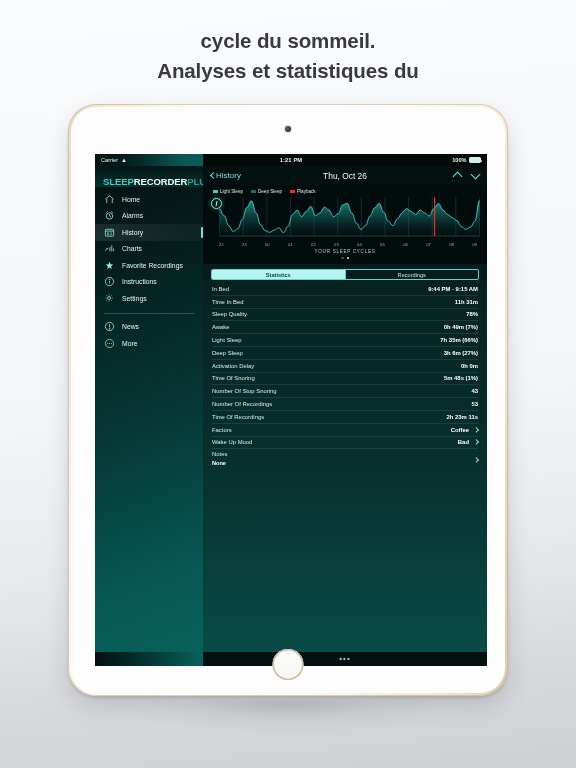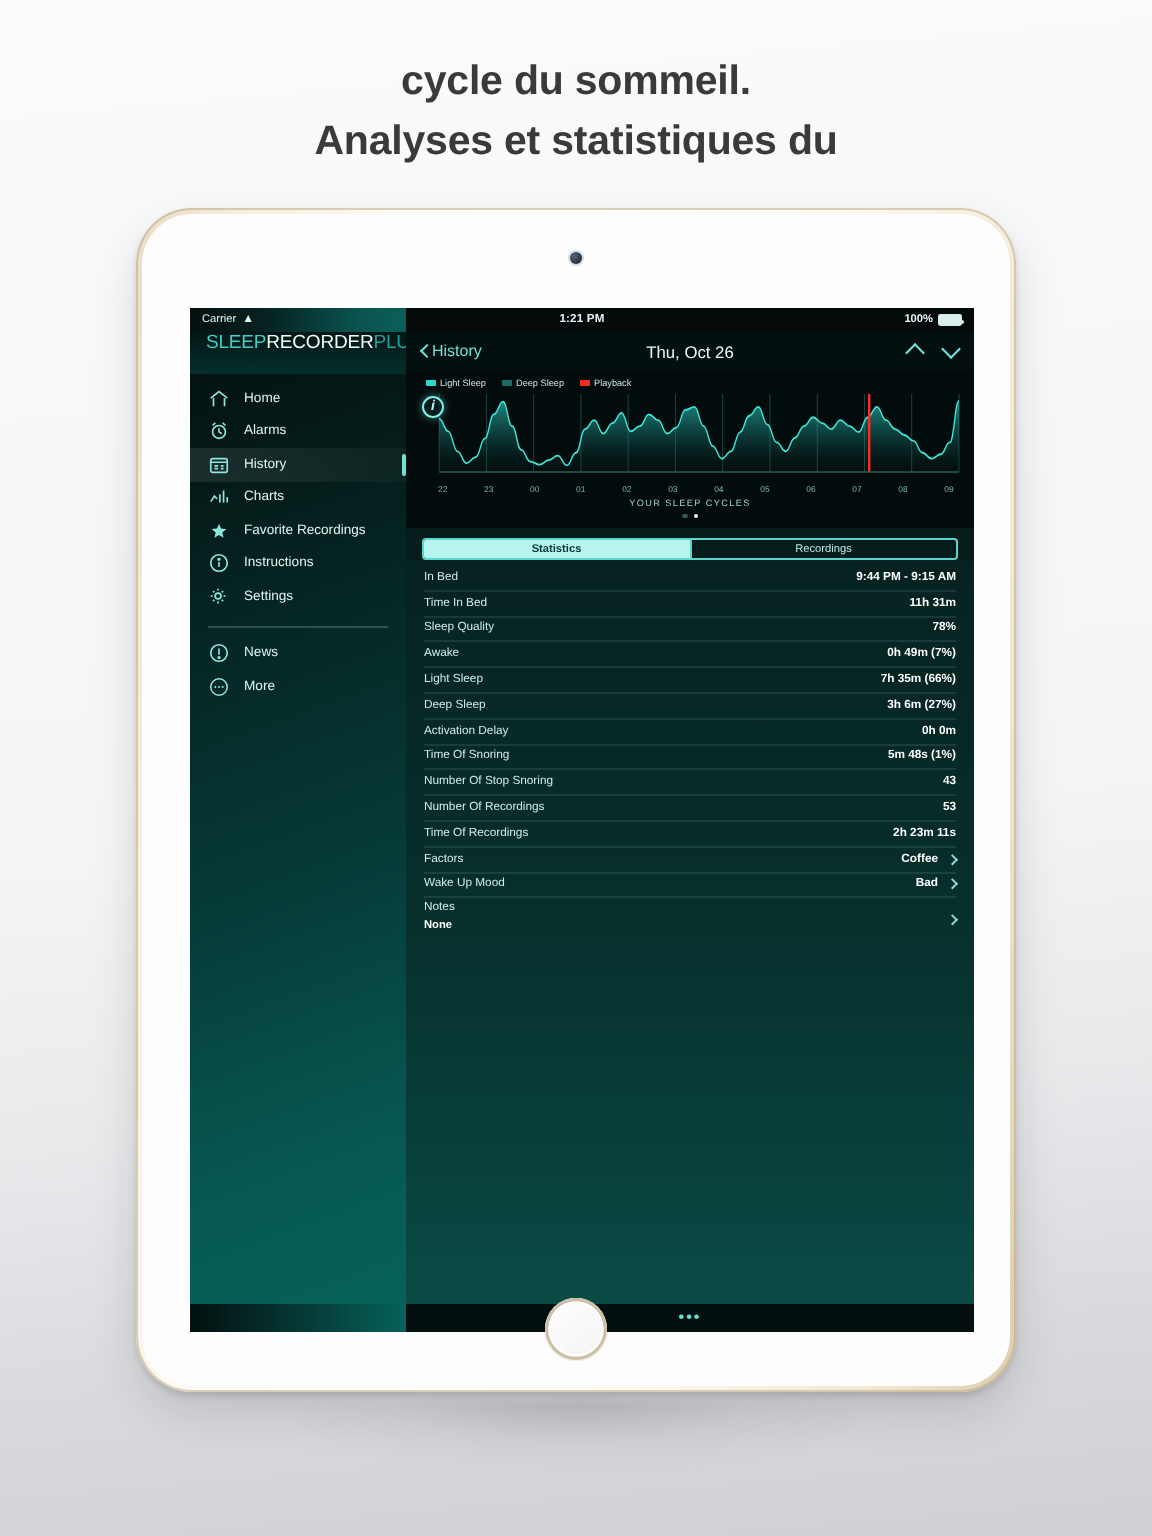--- a/index.html
+++ b/index.html
@@ -115,23 +115,23 @@
 
   
   .sidebar {
     width: 108px; flex: none;
     background: linear-gradient(160deg,#04100f 0%,#04201e 22%,#063b38 55%,#075954 82%,#07625c 100%);
     display: flex; flex-direction: column;
     position: relative;
   }
   .logo {
     height: 21px; flex: none;
-    display: flex; align-items: flex-start;
+    display: flex; align-items: flex-end;
     padding-left: 8px;
-    font-size: 9.5px; font-weight: 400; letter-spacing: -0.1px;
+    font-size: 9.5px; font-weight: 700; letter-spacing: -0.1px;
     background: linear-gradient(180deg,#031716 0%,#052f2c 100%);
   }
   .logo .s1 { color: #3ecfc6; }
   .logo .s2 { color: #f2fdfc; }
   .logo .s3 { color: #2a9f9a; }
 
   .nav { padding-top: 4px; }
   .nav-item {
     height: 16.5px;
     display: flex; align-items: center;

